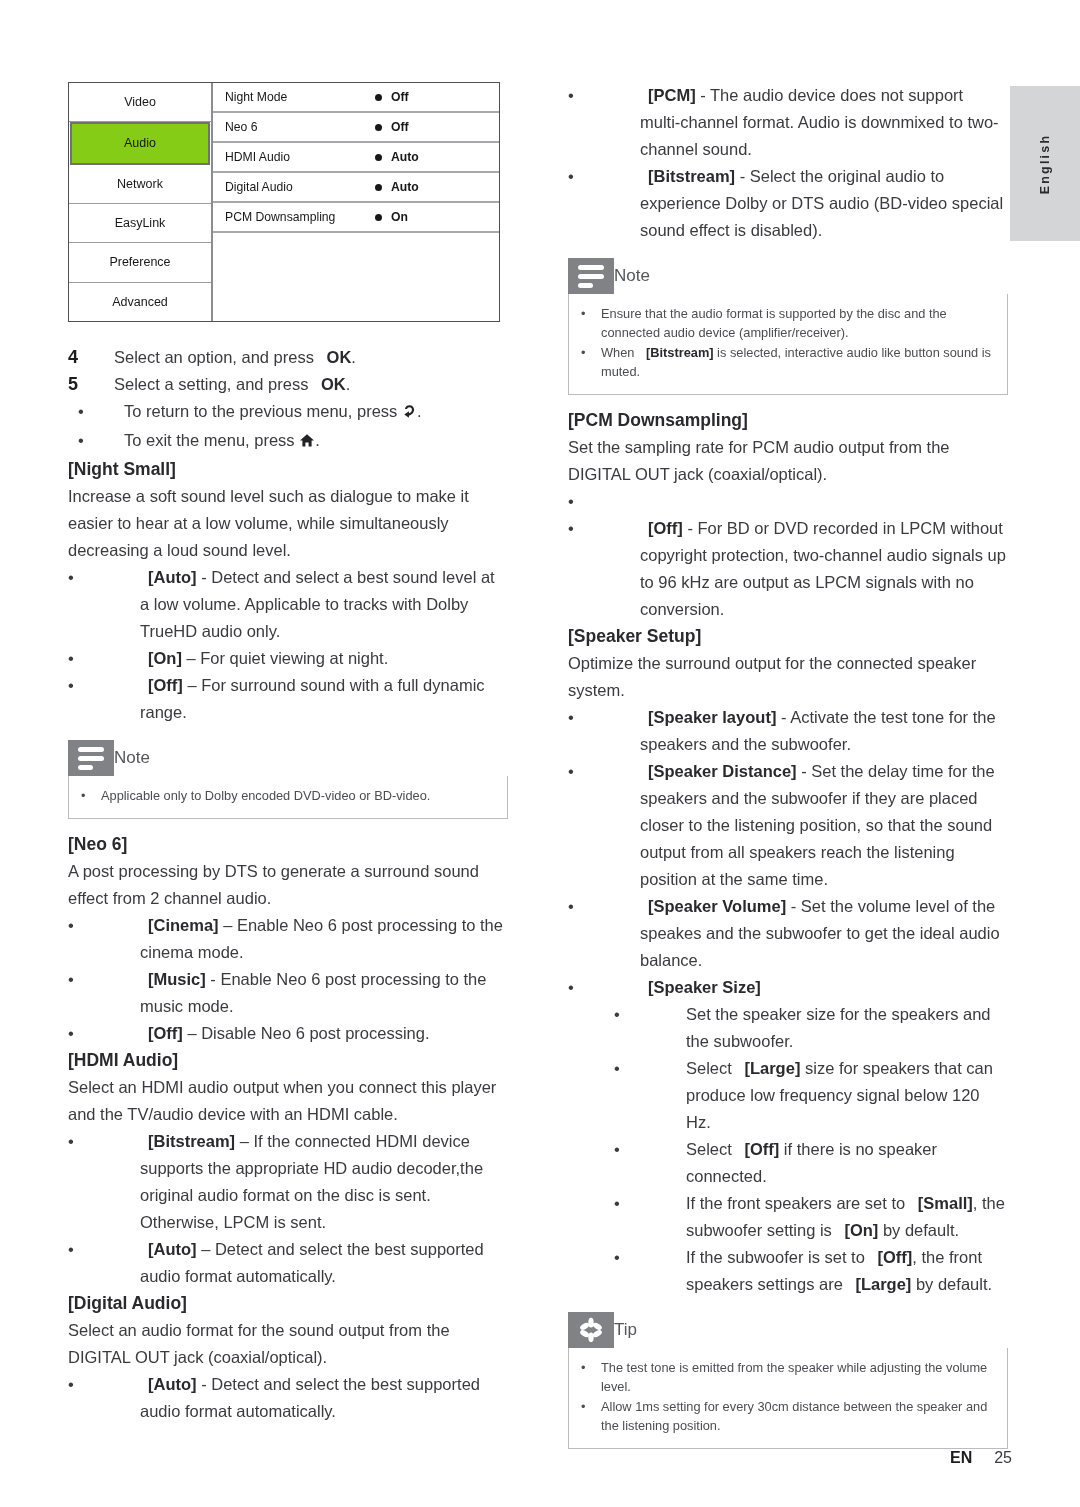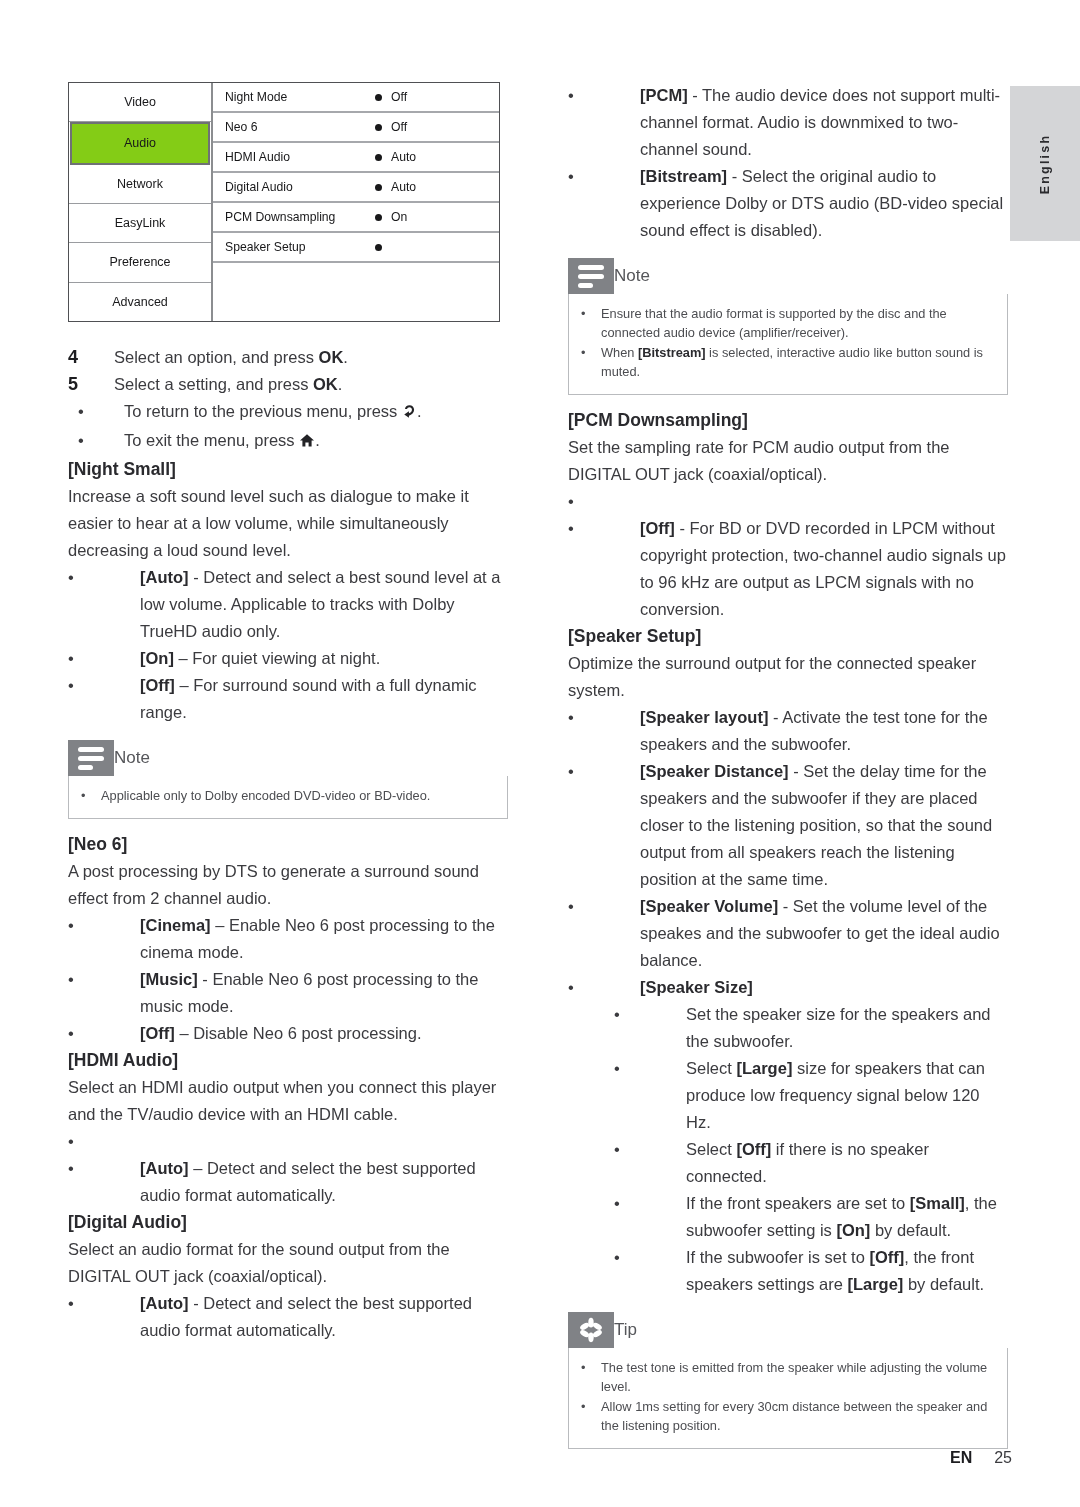--- a/index.html
+++ b/index.html
@@ -98,21 +98,21 @@
     height: 30px;
     display: flex;
     align-items: center;
     border-bottom: 2.2px solid #a6a8ac;
     box-sizing: border-box;
     padding: 0 8px 0 12px;
     font-size: 12.2px;
     color: #18181a;
   }
   .osd-row .lbl { flex: 0 0 auto; width: 150px; }
-  .osd-row .val { display: flex; align-items: center; gap: 9px; }
+  .osd-row .val { display: flex; align-items: center; gap: 9px; font-weight: bold; }
   .osd-row .dot {
     width: 7px; height: 7px;
     border-radius: 50%;
     background: #18181a;
     display: inline-block;
   }
   .osd-filler { flex: 1; }
 
   
   .p {
@@ -121,21 +121,21 @@
     color: #3b3b3f;
     margin: 0;
   }
   .head {
     font-size: 17.5px;
     line-height: 27px;
     font-weight: bold;
     color: #2a2a2e;
     margin: 0;
   }
-  .b { font-weight: bold; color: #2a2a2e; }
+  .b { font-weight: bold; color: #2a2a2e; margin-left: 8px; }
 
   
   .step {
     display: flex;
     font-size: 16.5px;
     line-height: 27px;
   }
   .step .num {
     flex: 0 0 46px;
     font-weight: bold;
@@ -295,27 +295,20 @@
               <span>Auto</span>
             </span>
         </div>
         <div class="osd-row">
           <span class="lbl">PCM Downsampling</span>
           <span class="val">
               <i class="dot"></i>
               <span>On</span>
             </span>
         </div>
-        <div class="osd-row">
-          <span class="lbl">Speaker Setup</span>
-          <span class="val">
-              <i class="dot"></i>
-              <span></span>
-            </span>
-        </div>
         <div class="osd-filler"></div>
       </div>
     </div>
 
     <div class="step">
       <div class="num">4</div>
       <div class="txt"><span>Select an option, and press </span><span class="b">OK</span><span>.</span></div>
     </div>
     <div class="step">
       <div class="num">5</div>
@@ -383,20 +376,21 @@
     </div>
     <div class="bul lvl-1">
       <div class="dotmark">•</div>
       <div class="btxt"><span class="b">[Off]</span><span> – Disable Neo 6 post processing.</span></div>
     </div>
 
     <div class="head">[HDMI Audio]</div>
     <div class="p">Select an HDMI audio output when you connect this player and the TV/audio device with an HDMI cable.</div>
     <div class="bul lvl-1">
       <div class="dotmark">•</div>
+      <div class="btxt"><span class="b">[Bitstream]</span><span> – If the connected HDMI device supports the appropriate HD audio decoder,the original audio format on the disc is sent. Otherwise, LPCM is sent.</span></div>
     </div>
     <div class="bul lvl-1">
       <div class="dotmark">•</div>
       <div class="btxt"><span class="b">[Auto]</span><span> – Detect and select the best supported audio format automatically.</span></div>
     </div>
 
     <div class="head">[Digital Audio]</div>
     <div class="p">Select an audio format for the sound output from the DIGITAL OUT jack (coaxial/optical).</div>
     <div class="bul lvl-1">
       <div class="dotmark">•</div>

